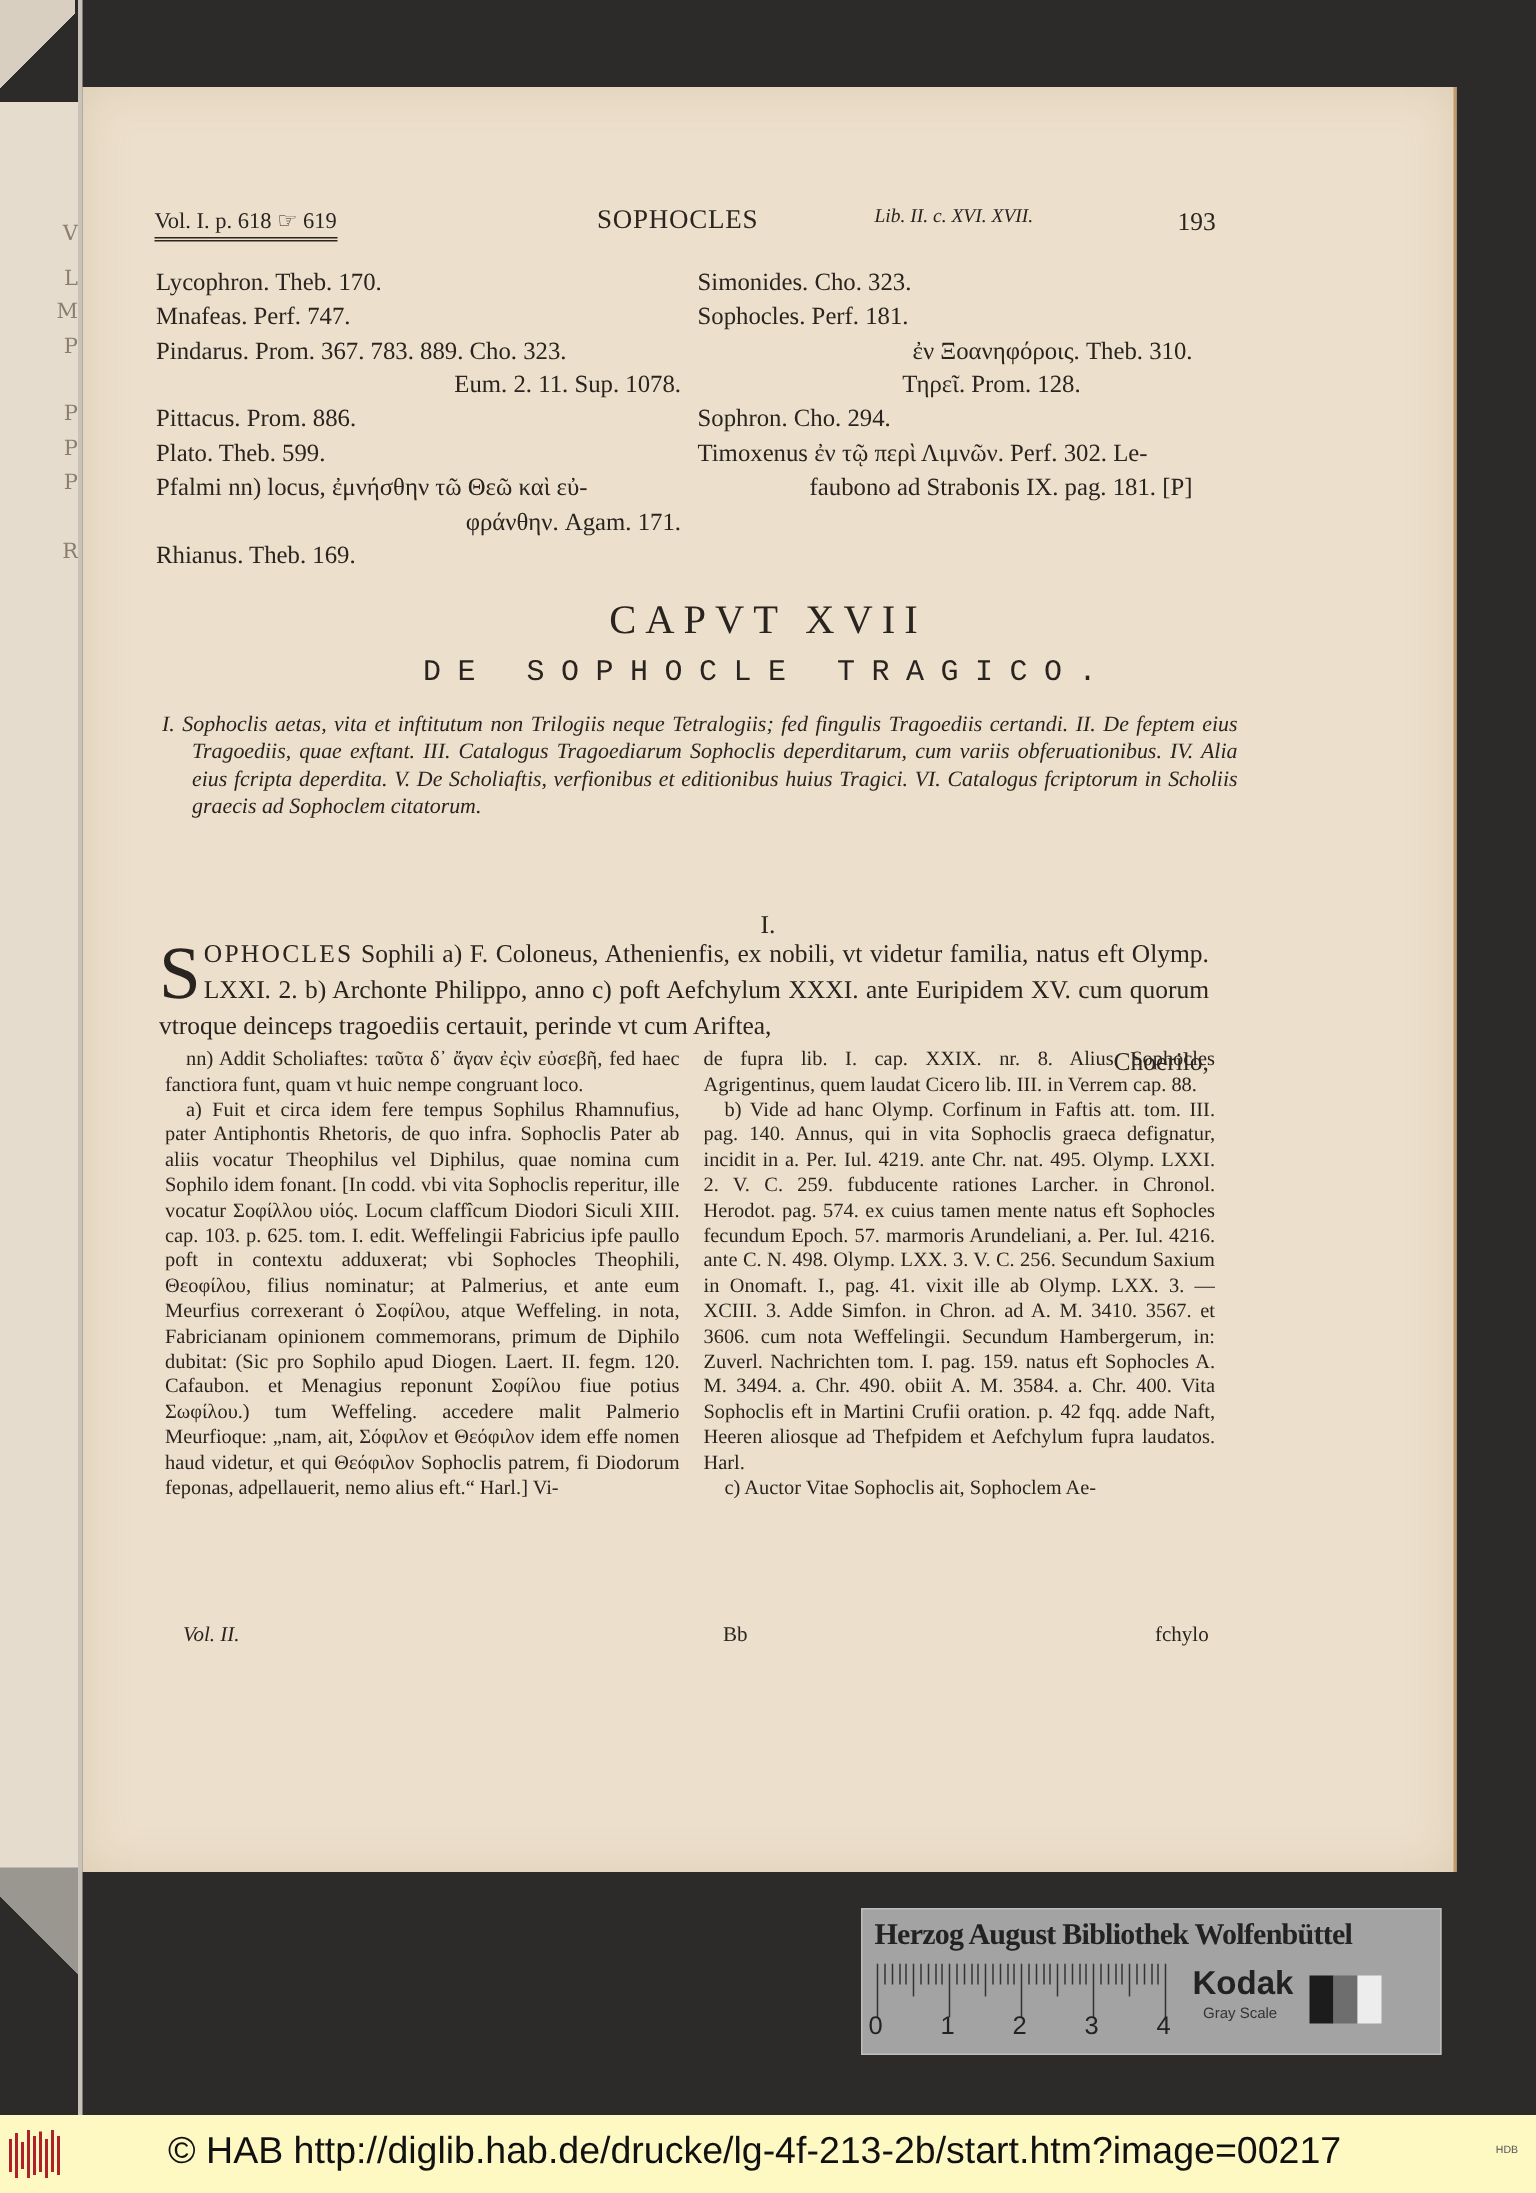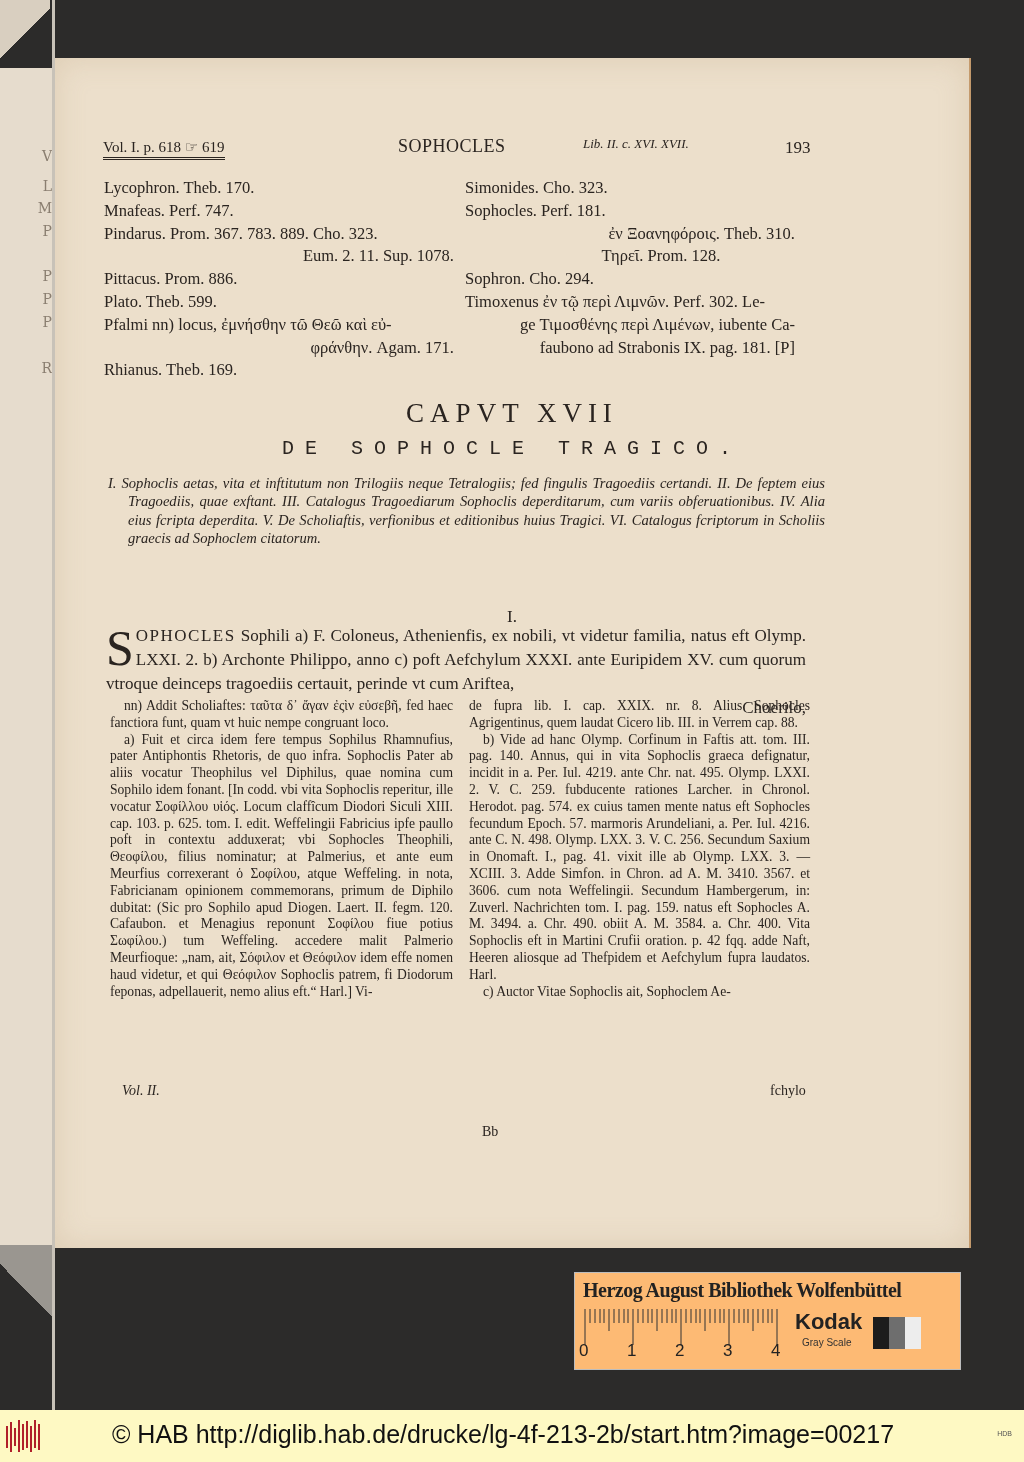--- a/index.html
+++ b/index.html
@@ -33,21 +33,21 @@
   .dropcap { float:left; font-size:50px; line-height:44px; margin-right:2px; margin-top:2px; }
   .catch-r { text-align:right; }
 
   .fn { position:absolute; font-family:"Liberation Serif", serif; font-size:13.6px; line-height:16.8px; color:#2a2420; text-align:justify; }
   .fn-left { left:110px; top:698px; width:343px; }
   .fn-right { left:469px; top:698px; width:341px; }
   .fn p { margin:0; text-indent:14px; }
   .fn .noind { text-indent:0; }
   .sig-row { position:absolute; font-family:"Liberation Serif", serif; font-size:14px; color:#2a2420; }
 
-  .hab-card { position:absolute; left:574px; top:1272px; width:385px; height:96px; background:#fdba74; border:1px solid #bdbdbd; }
+  .hab-card { position:absolute; left:574px; top:1272px; width:385px; height:96px; background:#a3a3a3; border:1px solid #bdbdbd; }
   .hab-title { position:absolute; left:8px; top:6px; font-family:"Liberation Serif", serif; font-weight:bold; font-size:20px; color:#222; letter-spacing:-0.5px; white-space:nowrap; }
   .ruler { position:absolute; left:8px; top:36px; width:200px; height:36px; }
   .ruler-nums { position:absolute; left:4px; top:68px; width:210px; font-family:"Liberation Sans", sans-serif; font-size:17px; color:#222; }
   .ruler-nums span { position:absolute; }
   .kodak { position:absolute; left:220px; top:36px; font-family:"Liberation Sans", sans-serif; font-weight:bold; font-size:22px; color:#222; }
   .kodak-sub { position:absolute; left:227px; top:64px; font-family:"Liberation Sans", sans-serif; font-size:10px; color:#333; }
   .grayscale { position:absolute; left:298px; top:44px; width:48px; height:32px; display:flex; }
   .grayscale span { flex:1; }
 
   .footer { position:absolute; left:0; top:1410px; width:1024px; height:52px; background:#fef9c3; }
@@ -91,21 +91,20 @@
   <div class="ind">φράνθην.  Agam. 171.</div>
   <div>Rhianus.  Theb. 169.</div>
 </div>
 <div class="idx idx-right">
   <div>Simonides.  Cho. 323.</div>
   <div>Sophocles.  Perf. 181.</div>
   <div class="ind">ἐν Ξοανηφόροις.  Theb. 310.</div>
   <div class="ind2">Τηρεῖ.  Prom. 128.</div>
   <div>Sophron.  Cho. 294.</div>
   <div>Timoxenus ἐν τῷ περὶ Λιμνῶν. Perf. 302. Le-</div>
-  <div class="ind">ge Τιμοσθένης περὶ Λιμένων,  iubente Ca-</div>
   <div class="ind">faubono ad Strabonis IX. pag. 181.  [P]</div>
 </div>
 
 <div class="cap-title">CAPVT XVII</div>
 <div class="cap-sub">DE SOPHOCLE TRAGICO.</div>
 <div class="summary">I. Sophoclis aetas, vita et inftitutum non Trilogiis neque Tetralogiis; fed fingulis Tragoediis certandi.   II. De feptem eius Tragoediis, quae exftant.   III. Catalogus Tragoediarum Sophoclis deperditarum, cum variis obferuationibus.   IV. Alia eius fcripta deperdita.   V. De Scholiaftis, verfionibus et editionibus huius Tragici.   VI. Catalogus fcriptorum in Scholiis graecis ad Sophoclem citatorum.</div>
 
 <div class="sec-num">I.</div>
 <div class="body-text">
   <span class="dropcap">S</span><span style="letter-spacing:1.5px">OPHOCLES</span><span> Sophili a) F. Coloneus, Athenienfis, ex nobili, vt videtur familia, natus eft Olymp. LXXI. 2. b)  Archonte Philippo, anno c) poft Aefchylum XXXI. ante Euripidem XV. cum quorum vtroque deinceps tragoediis certauit, perinde vt cum Ariftea,</span>
@@ -116,21 +115,21 @@
   <p>nn) Addit Scholiaftes: ταῦτα δ᾽ ἄγαν ἐςὶν εὐσεβῆ, fed haec fanctiora funt, quam vt huic nempe congruant loco.</p>
   <p>a) Fuit et circa idem fere tempus Sophilus Rhamnufius, pater Antiphontis Rhetoris, de quo infra.  Sophoclis Pater ab aliis vocatur Theophilus vel Diphilus, quae nomina cum Sophilo idem fonant.  [In codd. vbi vita Sophoclis reperitur, ille vocatur Σοφίλλου υἱός.  Locum claffîcum Diodori Siculi XIII. cap. 103. p. 625. tom. I. edit. Weffelingii Fabricius ipfe paullo poft in contextu adduxerat; vbi Sophocles Theophili, Θεοφίλου, filius nominatur; at Palmerius, et ante eum Meurfius correxerant ὁ Σοφίλου, atque Weffeling. in nota, Fabricianam opinionem commemorans, primum de Diphilo dubitat: (Sic pro Sophilo apud Diogen. Laert. II. fegm. 120. Cafaubon. et Menagius reponunt Σοφίλου fiue potius Σωφίλου.) tum Weffeling. accedere malit Palmerio Meurfioque: „nam, ait, Σόφιλον et Θεόφιλον idem effe nomen haud videtur, et qui Θεόφιλον Sophoclis patrem, fi Diodorum feponas, adpellauerit, nemo alius eft.“ Harl.] Vi-</p>
 </div>
 <div class="fn fn-right">
   <p class="noind">de fupra lib. I. cap. XXIX. nr. 8.  Alius Sophocles Agrigentinus, quem laudat Cicero lib. III. in Verrem cap. 88.</p>
   <p>b) Vide ad hanc Olymp. Corfinum in Faftis att. tom. III. pag. 140.  Annus, qui in vita Sophoclis graeca defignatur, incidit in a. Per. Iul. 4219. ante Chr. nat. 495. Olymp. LXXI. 2. V. C. 259. fubducente rationes Larcher. in Chronol. Herodot. pag. 574. ex cuius tamen mente natus eft Sophocles fecundum Epoch. 57. marmoris Arundeliani, a. Per. Iul. 4216. ante C. N. 498. Olymp. LXX. 3. V. C. 256.  Secundum Saxium in Onomaft. I., pag. 41. vixit ille ab Olymp. LXX. 3. — XCIII. 3.  Adde Simfon. in Chron. ad A. M. 3410. 3567. et 3606. cum nota Weffelingii.  Secundum Hambergerum, in: Zuverl. Nachrichten tom. I. pag. 159. natus eft Sophocles A. M. 3494. a. Chr. 490. obiit A. M. 3584. a. Chr. 400.  Vita Sophoclis eft in Martini Crufii oration. p. 42 fqq. adde Naft, Heeren aliosque ad Thefpidem et Aefchylum fupra laudatos. Harl.</p>
   <p>c) Auctor Vitae Sophoclis ait, Sophoclem Ae-</p>
 </div>
 
 <div class="sig-row" style="left:122px; top:1083px; font-style:italic;">Vol. II.</div>
-<div class="sig-row" style="left:482px; top:1124px;">Bb</div>
+<div class="sig-row" style="left:482px; top:1083px;">Bb</div>
 <div class="sig-row" style="left:770px; top:1083px;">fchylo</div>
 
 <div class="hab-card">
   <div class="hab-title">Herzog August Bibliothek Wolfenbüttel</div>
   <svg class="ruler" viewBox="0 0 200 36">
     <line x1="0" y1="2" x2="194" y2="2" stroke="none"></line>
     <g stroke="#333" stroke-width="1">
       <line x1="2" y1="0" x2="2" y2="36"></line>
         <line x1="50" y1="0" x2="50" y2="36"></line>
         <line x1="98" y1="0" x2="98" y2="36"></line>

